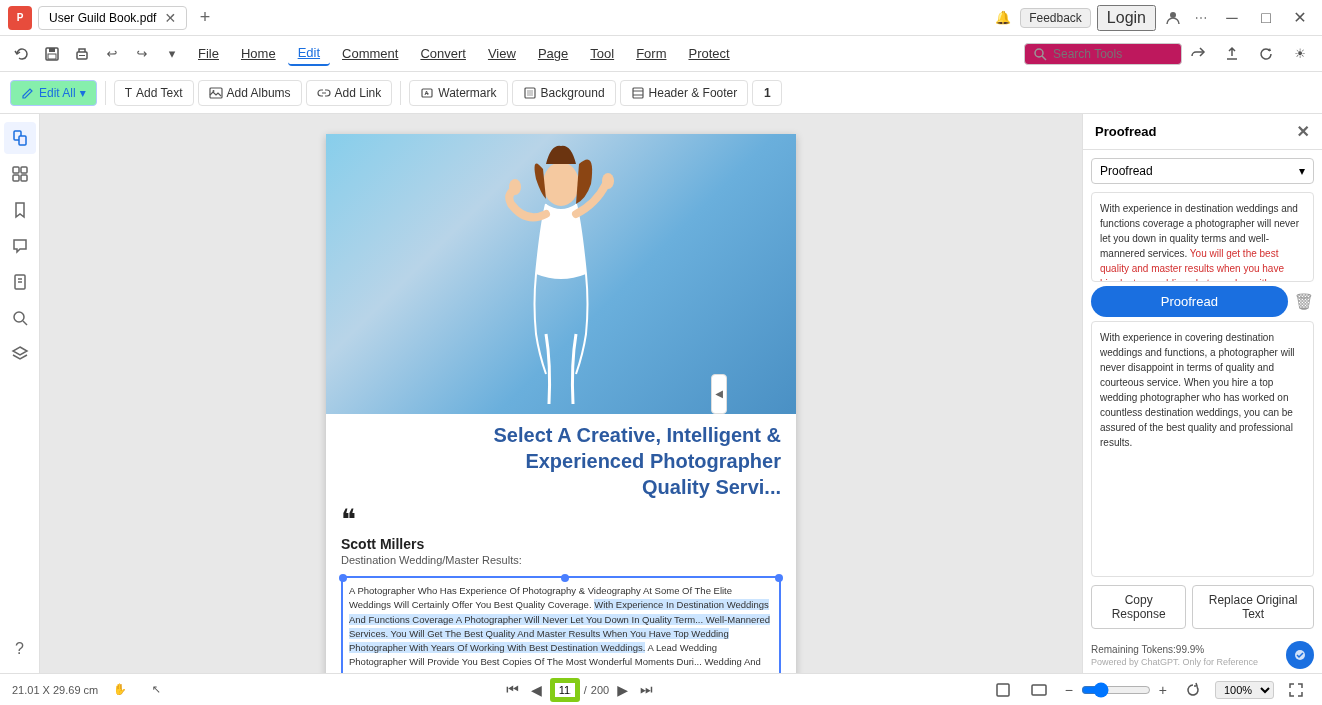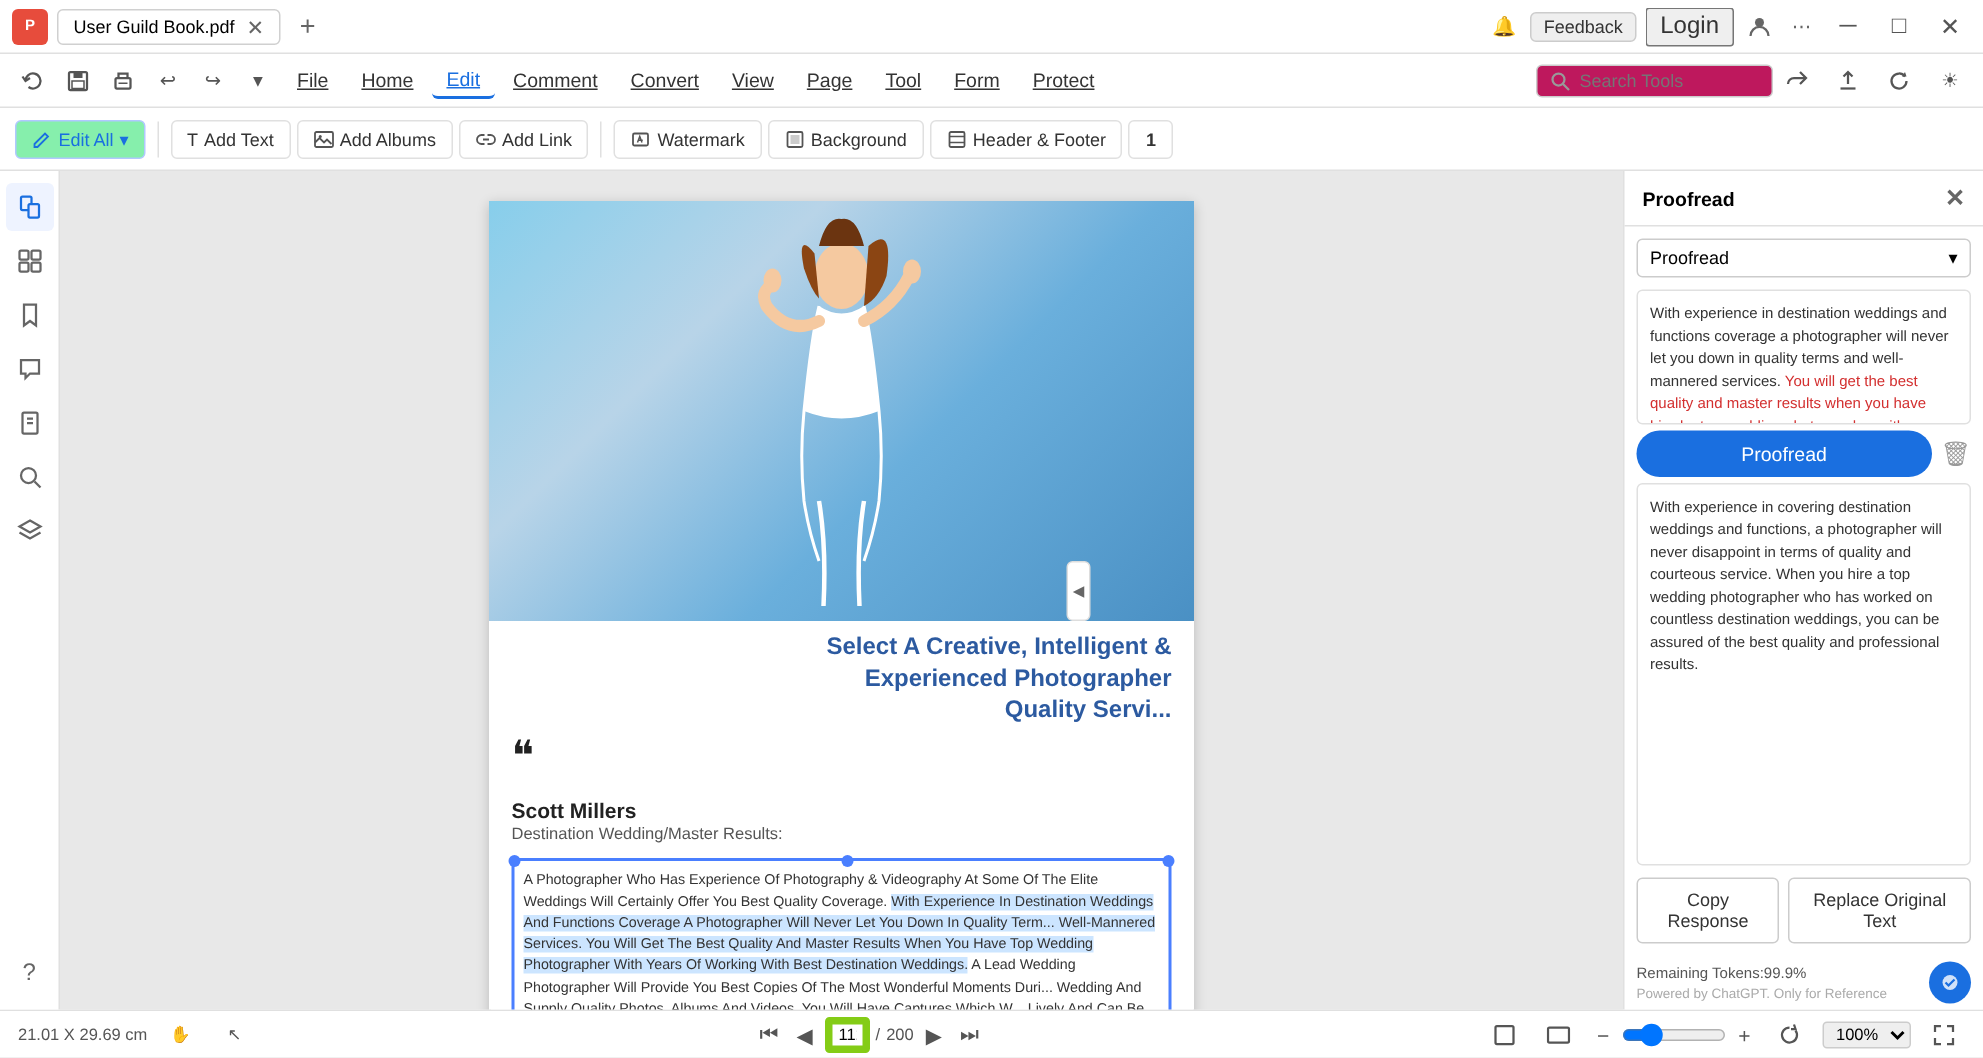--- a/index.html
+++ b/index.html
@@ -358,30 +358,30 @@
             <ellipse cx="34" cy="53" rx="6" ry="8" fill="#f5c9a0"></ellipse>
             <ellipse cx="127" cy="47" rx="6" ry="8" fill="#f5c9a0"></ellipse>
 
             <path d="M65 200 Q70 230 68 270" stroke="white" stroke-width="3" fill="none"></path>
             <path d="M95 200 Q90 230 92 270" stroke="white" stroke-width="3" fill="none"></path>
           </svg>
         </div>
       </div>
 
       <div style="padding: 8px 15px 0 15px;">
-        <div style="font-size:16px; font-weight:bold; color:#2c5aa0; text-align:right; line-height:1.3;">
+        <div style="font-size:20px; font-weight:bold; color:#2c5aa0; text-align:right; line-height:1.3;">
           Select A Creative, Intelligent &amp;<br>
           Experienced Photographer<br>
           Quality Servi...
         </div>
       </div>
 
       <div style="padding: 6px 15px;">
         <div style="font-size:28px; color:#222; line-height:1;">❝</div>
-        <div style="font-size:14px; font-weight:bold; color:#222; margin-top:14px;">Scott Millers</div>
+        <div style="font-size:14px; font-weight:bold; color:#222; margin-top:2px;">Scott Millers</div>
         <div style="font-size:11px; color:#555; margin-top:2px;">Destination Wedding/Master Results:</div>
       </div>
 
       <div style="margin: 4px 15px; border: 2px solid #4a7fff; padding: 6px; position: relative; font-size: 9.5px; color: #333; line-height: 1.5;">
         
         <div style="position:absolute;width:8px;height:8px;background:#4a7fff;border-radius:50%;top:-4px;left:-4px;"></div>
         <div style="position:absolute;width:8px;height:8px;background:#4a7fff;border-radius:50%;top:-4px;left:50%;"></div>
         <div style="position:absolute;width:8px;height:8px;background:#4a7fff;border-radius:50%;top:-4px;right:-4px;"></div>
         
         

